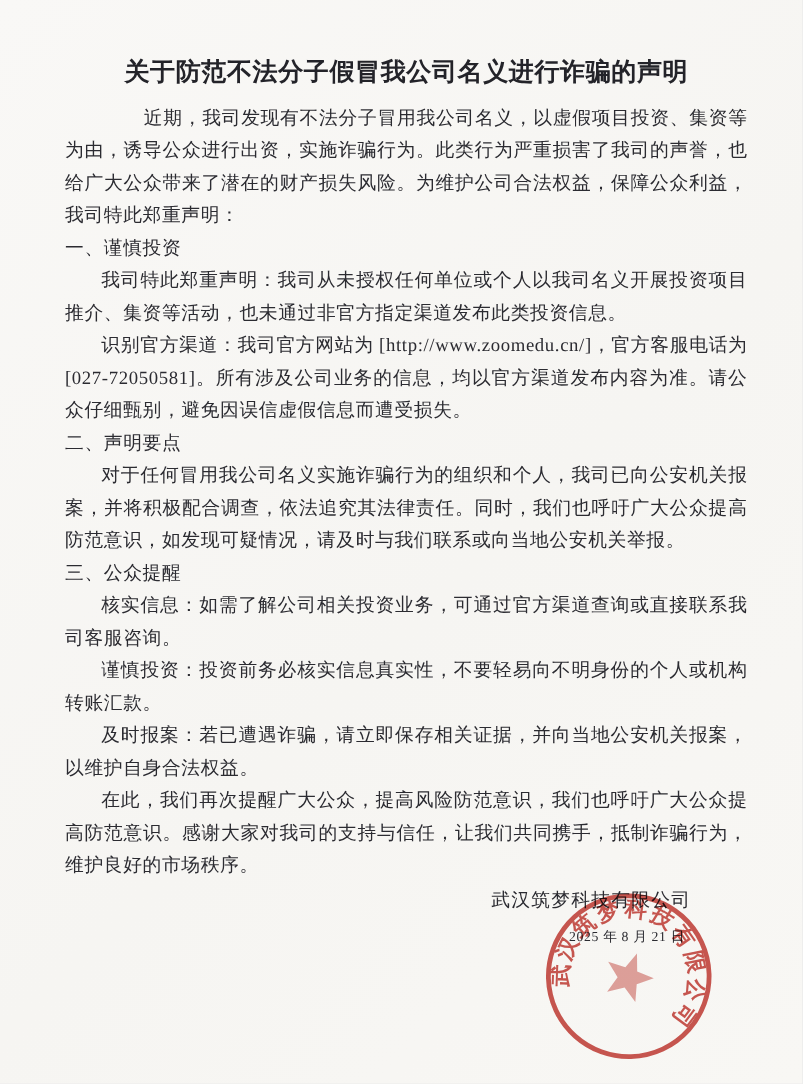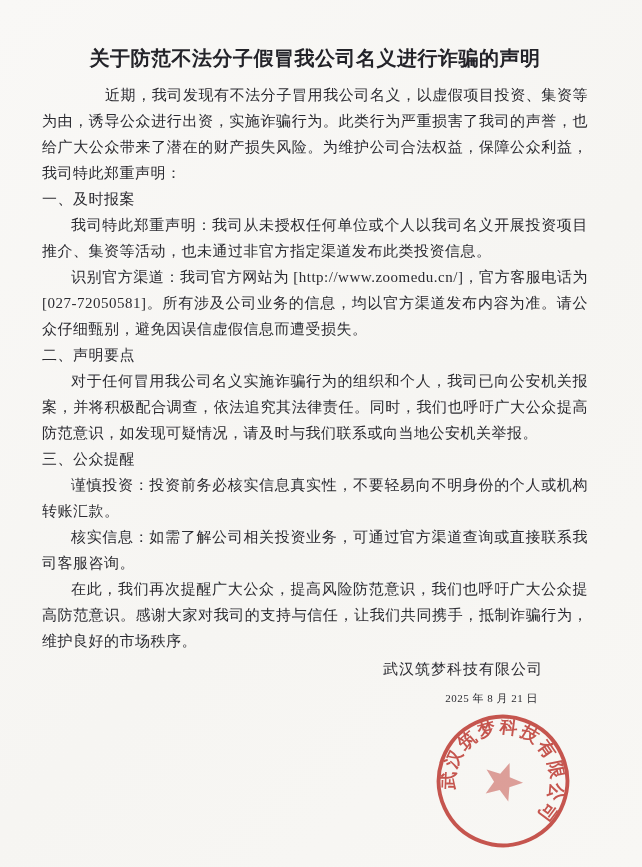--- a/index.html
+++ b/index.html
@@ -9,21 +9,21 @@
     width: 642px;
     height: 867px;
     margin: 0 auto;
     background: linear-gradient(135deg, #f9f8f6 0%, #f6f5f2 55%, #f8f7f4 100%);
     color: #2b2b31;
     font-family: "Liberation Serif", "DejaVu Serif", serif;
     overflow: hidden;
   }
   .content {
     position: absolute;
-    left: 42px;
+    left: 52px;
     top: 43px;
     width: 546px;
   }
   .title {
     font-size: 20px;
     font-weight: 700;
     line-height: 30px;
     text-align: center;
     letter-spacing: 0.5px;
     color: #232329;
@@ -76,30 +76,31 @@
 </head>
 <body>
 
 <div class="page">
   <div class="content">
 
     <div class="title">关于防范不法分子假冒我公司名义进行诈骗的声明</div>
 
     <p class="para p-intro">近期，我司发现有不法分子冒用我公司名义，以虚假项目投资、集资等为由，诱导公众进行出资，实施诈骗行为。此类行为严重损害了我司的声誉，也给广大公众带来了潜在的财产损失风险。为维护公司合法权益，保障公众利益，我司特此郑重声明：</p>
 
-    <p class="para p-heading">一、及时报案</p>
+    <p class="para p-heading">一、谨慎投资</p>
     <p class="para p-body">我司特此郑重声明：我司从未授权任何单位或个人以我司名义开展投资项目推介、集资等活动，也未通过非官方指定渠道发布此类投资信息。</p>
     <p class="para p-body">识别官方渠道：我司官方网站为 [http://www.zoomedu.cn/]，官方客服电话为 [027-72050581]。所有涉及公司业务的信息，均以官方渠道发布内容为准。请公众仔细甄别，避免因误信虚假信息而遭受损失。</p>
 
     <p class="para p-heading">二、声明要点</p>
     <p class="para p-body">对于任何冒用我公司名义实施诈骗行为的组织和个人，我司已向公安机关报案，并将积极配合调查，依法追究其法律责任。同时，我们也呼吁广大公众提高防范意识，如发现可疑情况，请及时与我们联系或向当地公安机关举报。</p>
 
     <p class="para p-heading">三、公众提醒</p>
+    <p class="para p-body">核实信息：如需了解公司相关投资业务，可通过官方渠道查询或直接联系我司客服咨询。</p>
     <p class="para p-body">谨慎投资：投资前务必核实信息真实性，不要轻易向不明身份的个人或机构转账汇款。</p>
-    <p class="para p-body">核实信息：如需了解公司相关投资业务，可通过官方渠道查询或直接联系我司客服咨询。</p>
+    <p class="para p-body">及时报案：若已遭遇诈骗，请立即保存相关证据，并向当地公安机关报案，以维护自身合法权益。</p>
 
     <p class="para p-body">在此，我们再次提醒广大公众，提高风险防范意识，我们也呼吁广大公众提高防范意识。感谢大家对我司的支持与信任，让我们共同携手，抵制诈骗行为，维护良好的市场秩序。</p>
 
     <div class="signature">
       <div class="sig-company">武汉筑梦科技有限公司</div>
       <div class="sig-date">2025 年 8 月 21 日</div>
     </div>
   </div>
 
   <svg class="seal" viewBox="0 0 140 140" aria-hidden="true">

